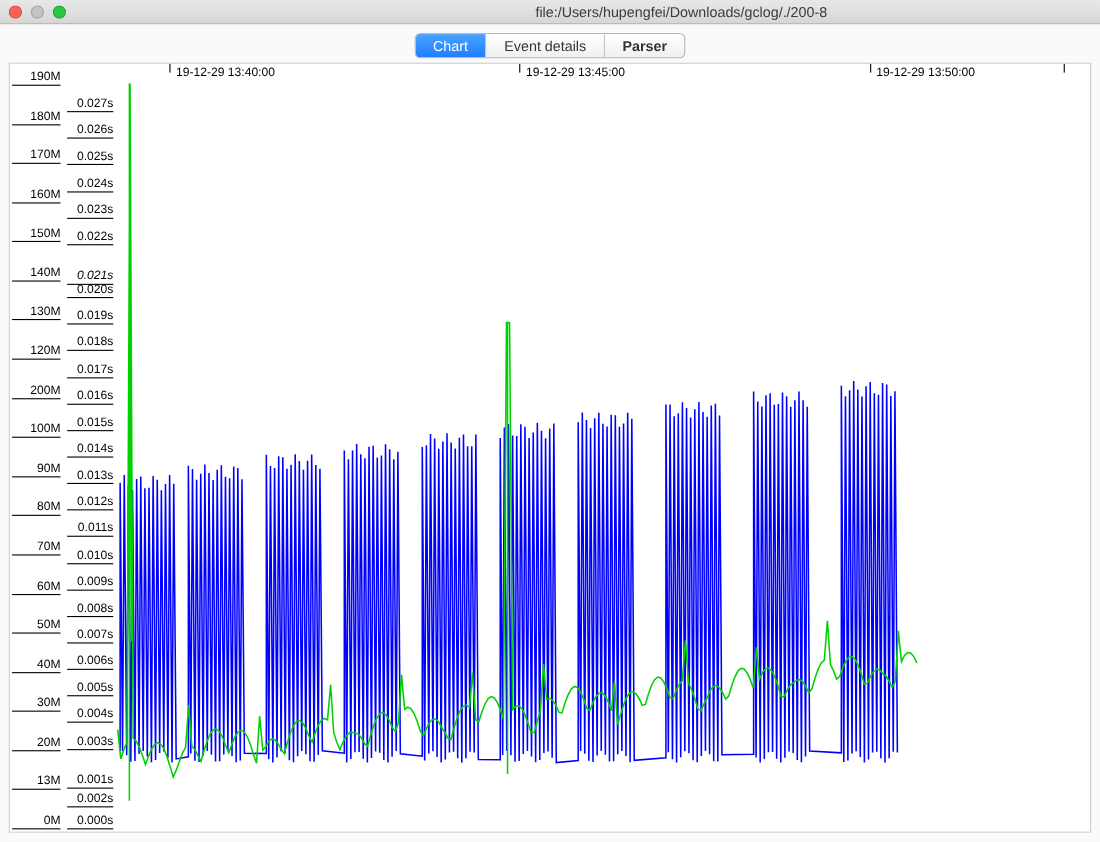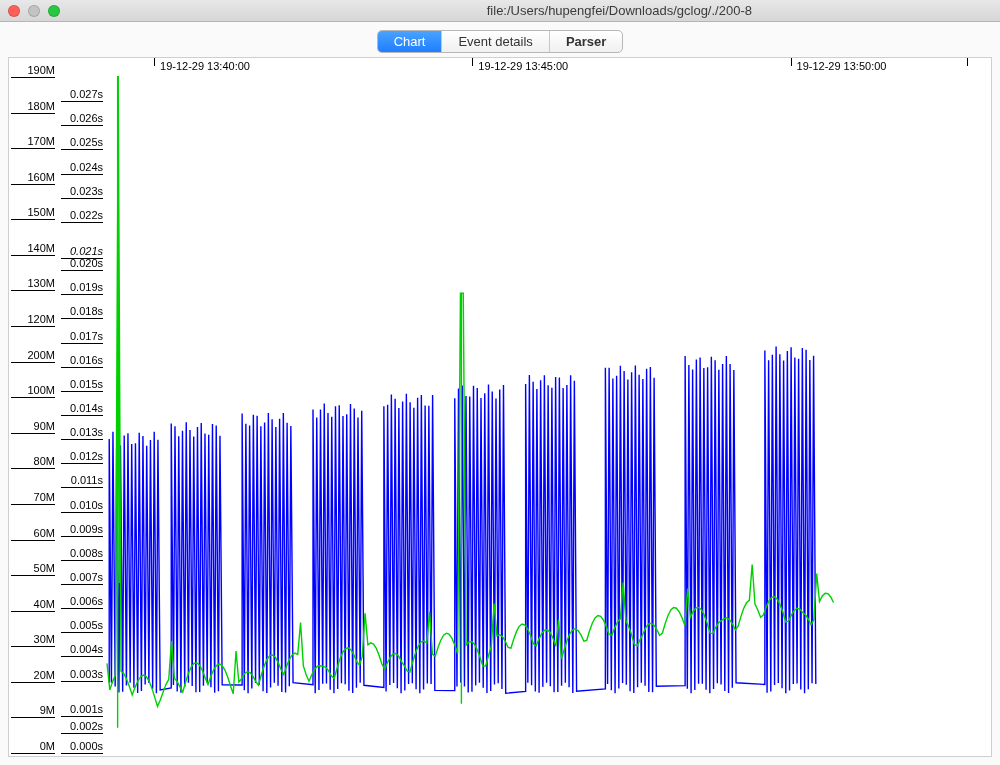--- a/index.html
+++ b/index.html
@@ -174,21 +174,21 @@
         <div class="mem-tick" style="top: 291.632px;">200M</div>
         <div class="mem-tick" style="top: 327.211px;">100M</div>
         <div class="mem-tick" style="top: 362.789px;">90M</div>
         <div class="mem-tick" style="top: 398.368px;">80M</div>
         <div class="mem-tick" style="top: 433.947px;">70M</div>
         <div class="mem-tick" style="top: 469.526px;">60M</div>
         <div class="mem-tick" style="top: 505.105px;">50M</div>
         <div class="mem-tick" style="top: 540.684px;">40M</div>
         <div class="mem-tick" style="top: 576.263px;">30M</div>
         <div class="mem-tick" style="top: 611.842px;">20M</div>
-        <div class="mem-tick" style="top: 647.421px;">9M</div>
+        <div class="mem-tick" style="top: 647.421px;">13M</div>
         <div class="mem-tick" style="top: 683px;">0M</div>
         <div class="sec-tick" style="top: 31.1429px;">0.027s</div>
         <div class="sec-tick" style="top: 55.2857px;">0.026s</div>
         <div class="sec-tick" style="top: 79.4286px;">0.025s</div>
         <div class="sec-tick" style="top: 103.571px;">0.024s</div>
         <div class="sec-tick" style="top: 127.714px;">0.023s</div>
         <div class="sec-tick" style="top: 151.857px;">0.022s</div>
         <div class="sec-tick" style="top: 188px; font-style: italic;">0.021s</div>
         <div class="sec-tick" style="top: 200.143px;">0.020s</div>
         <div class="sec-tick" style="top: 224.286px;">0.019s</div>

